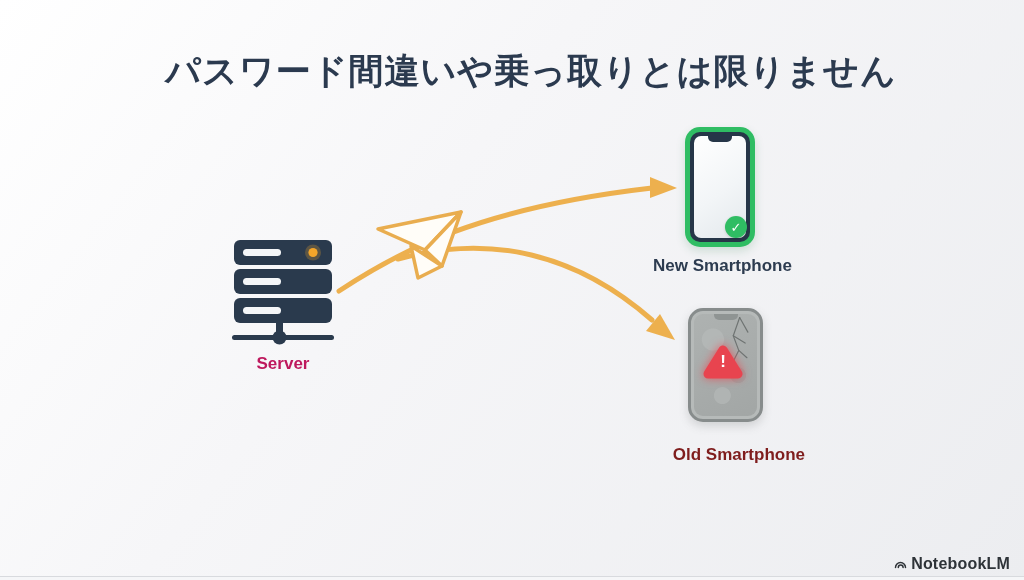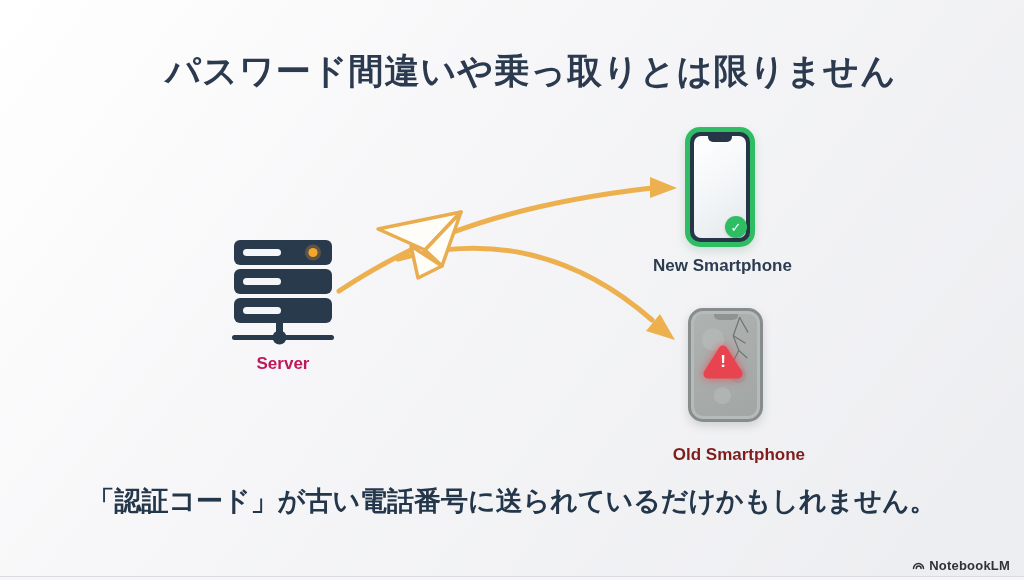--- a/index.html
+++ b/index.html
@@ -100,21 +100,21 @@
     text-align:center; font-size:15.5px; font-weight:500; color:#5b6b7d;
   }
 
   
   .edge-line { position:absolute; top:576px; left:0; width:100%; height:1px; background:#d8dade; }
   .edge-below { position:absolute; top:577px; left:0; width:100%; height:3px; background:#f5f6f8; }
   .watermark {
     position:absolute; right:14px; bottom:7px;
     display:flex; align-items:center; gap:4px;
   }
-  .watermark .brand { font-size:13px; font-weight:700; color:#2e3338; letter-spacing:.2px; }
+  .watermark .brand { font-size:16px; font-weight:700; color:#2e3338; letter-spacing:.2px; }
 </style>
 </head>
 <body>
 
 <div class="slide">
 
   <div class="title">パスワード間違いや乗っ取りとは限りません</div>
 
   <svg class="flow-svg" viewBox="0 0 1024 580">
     <g>
@@ -168,21 +168,20 @@
       </svg>
     </div>
     <div class="notch"></div>
     <svg class="warn-svg" viewBox="0 0 42 38">
       <polygon points="21,7 36,31 6,31" fill="#e8444f" stroke="#e8444f" stroke-width="9" stroke-linejoin="round"></polygon>
     </svg>
     <div class="warn-mark">!</div>
   </div>
   <div class="label-old">Old Smartphone</div>
 
-  <div class="headline">「認証コード」が古い電話番号に送られているだけかもしれません。</div>
 
   <div class="edge-line"></div>
   <div class="edge-below"></div>
   <div class="watermark">
     <svg width="13" height="13" viewBox="0 0 13 13" fill="none" stroke="#2e3338" stroke-width="1.5" stroke-linecap="round">
       <path d="M 1.5 9.5 A 5 5 0 1 1 11.5 9.5"></path>
       <path d="M 4.3 9.5 A 2.4 2.4 0 1 1 9.1 9.5"></path>
     </svg>
     <span class="brand">NotebookLM</span>
   </div>

